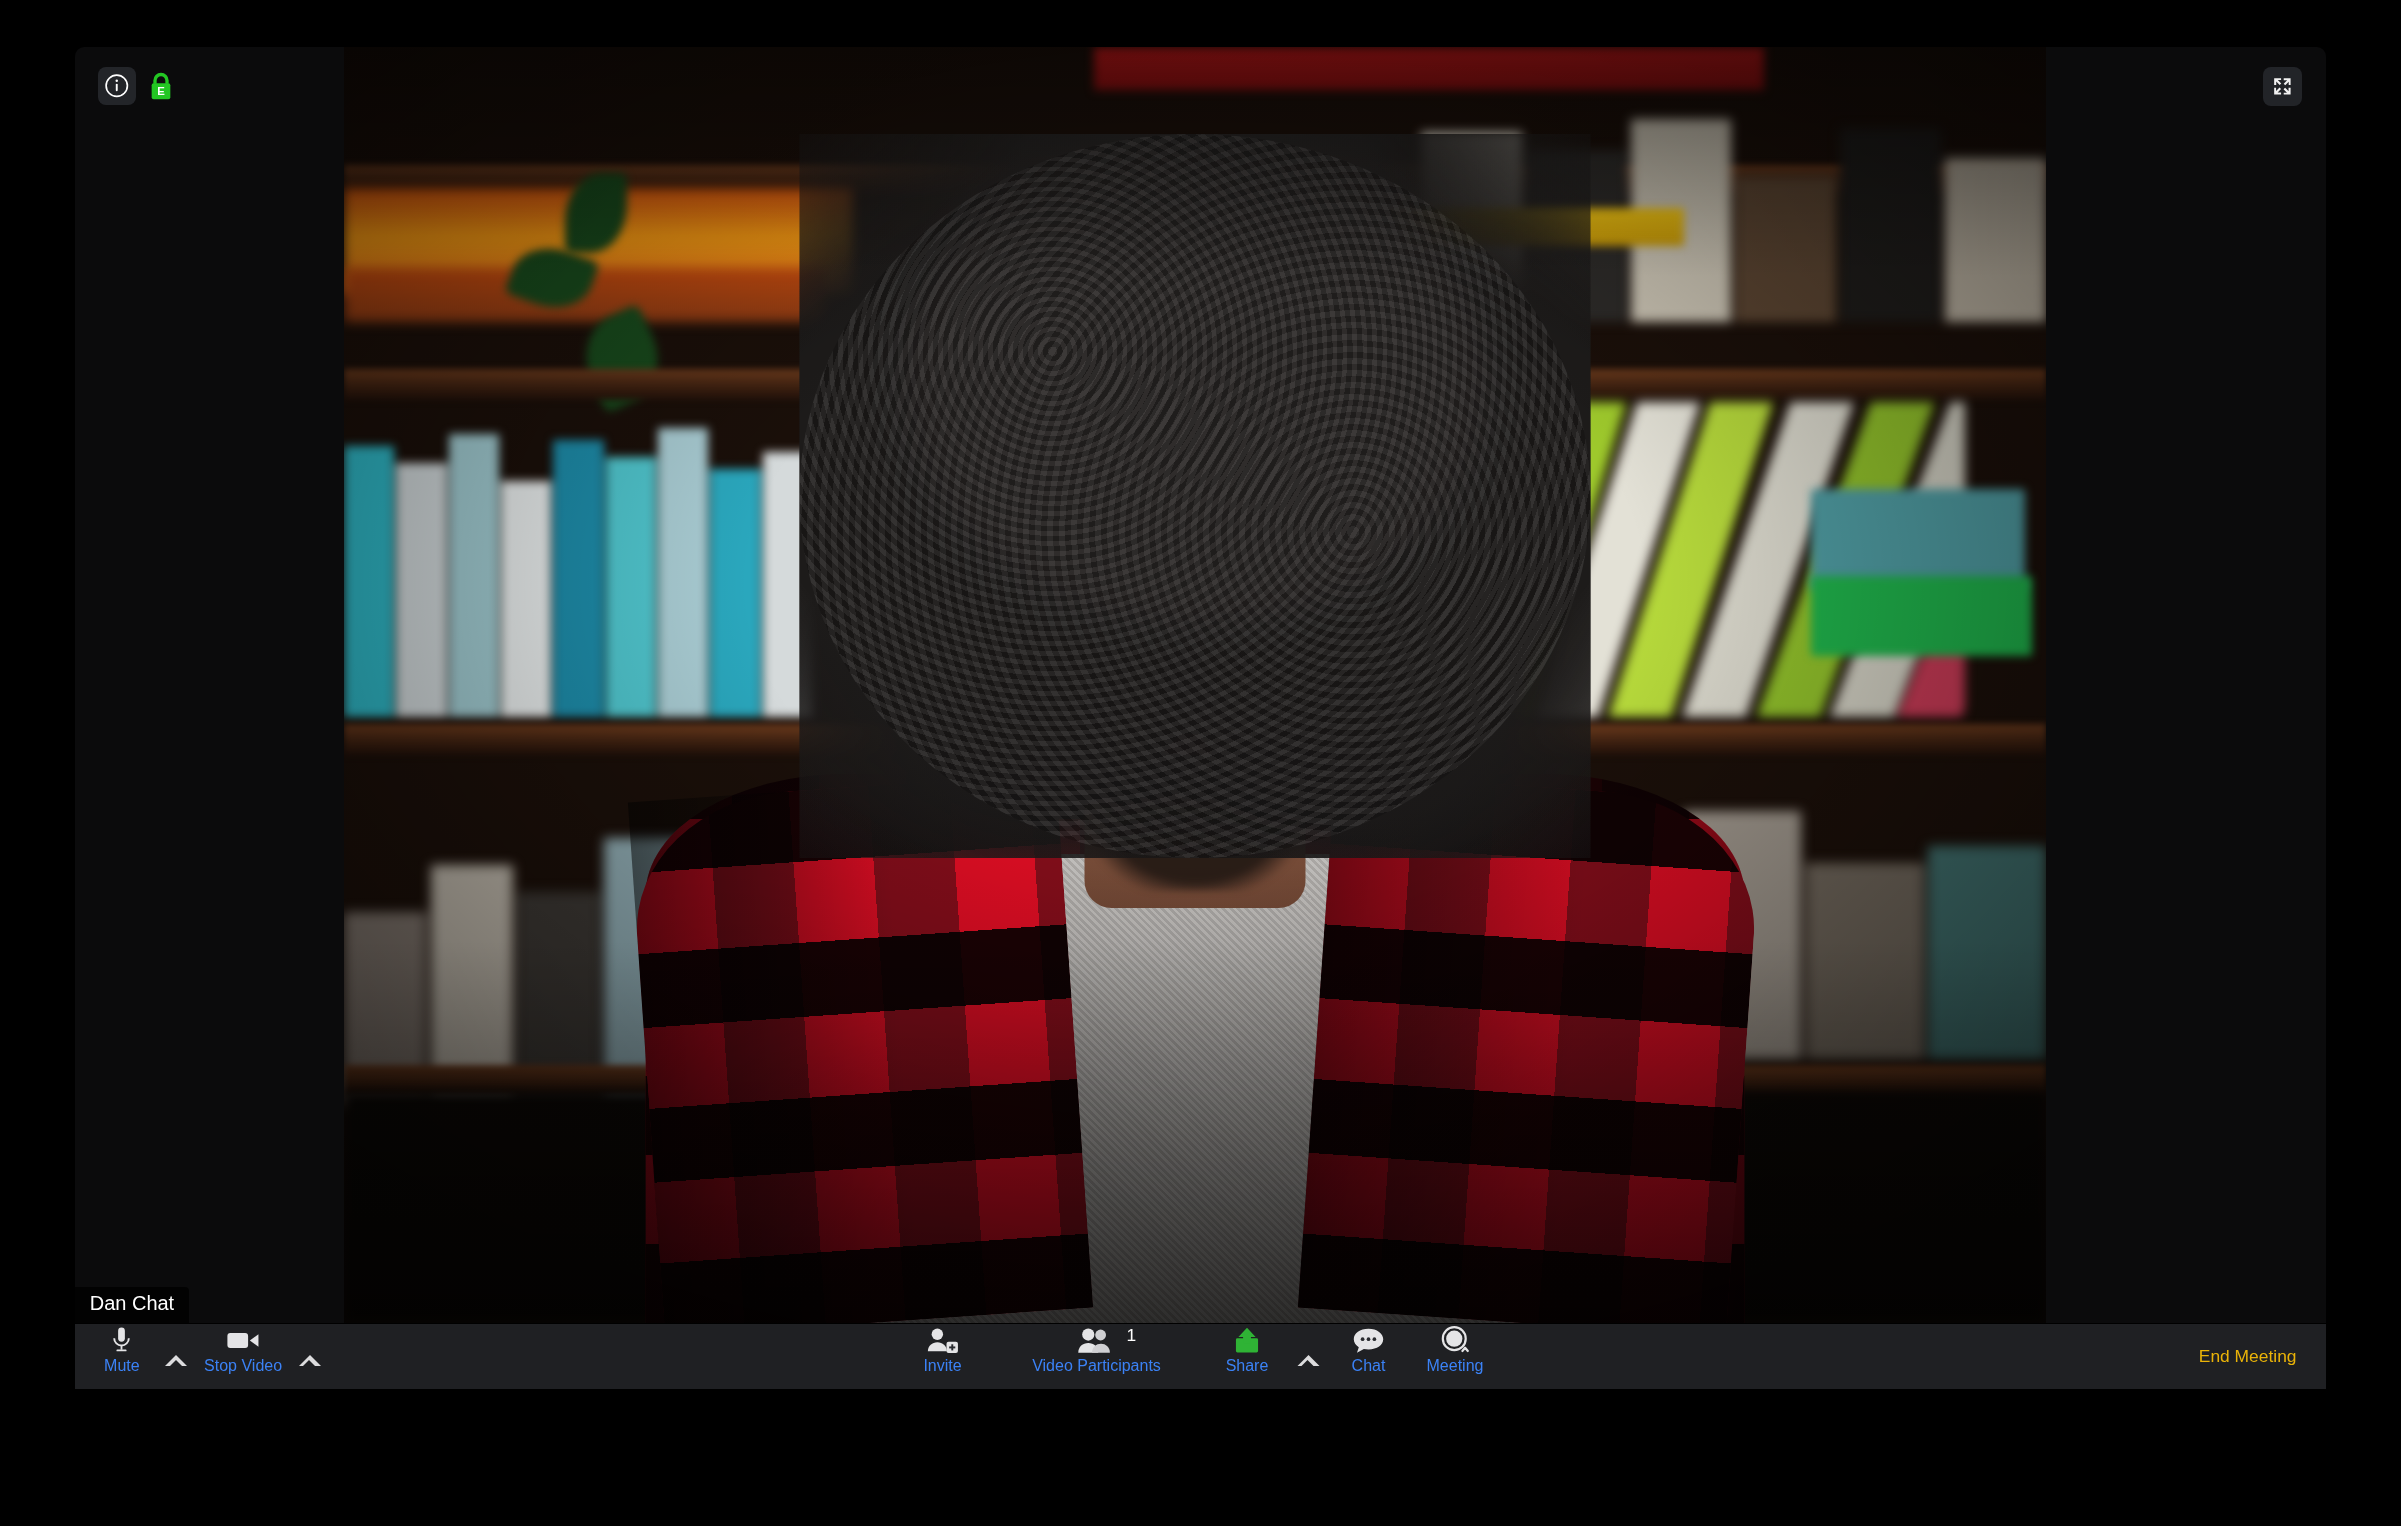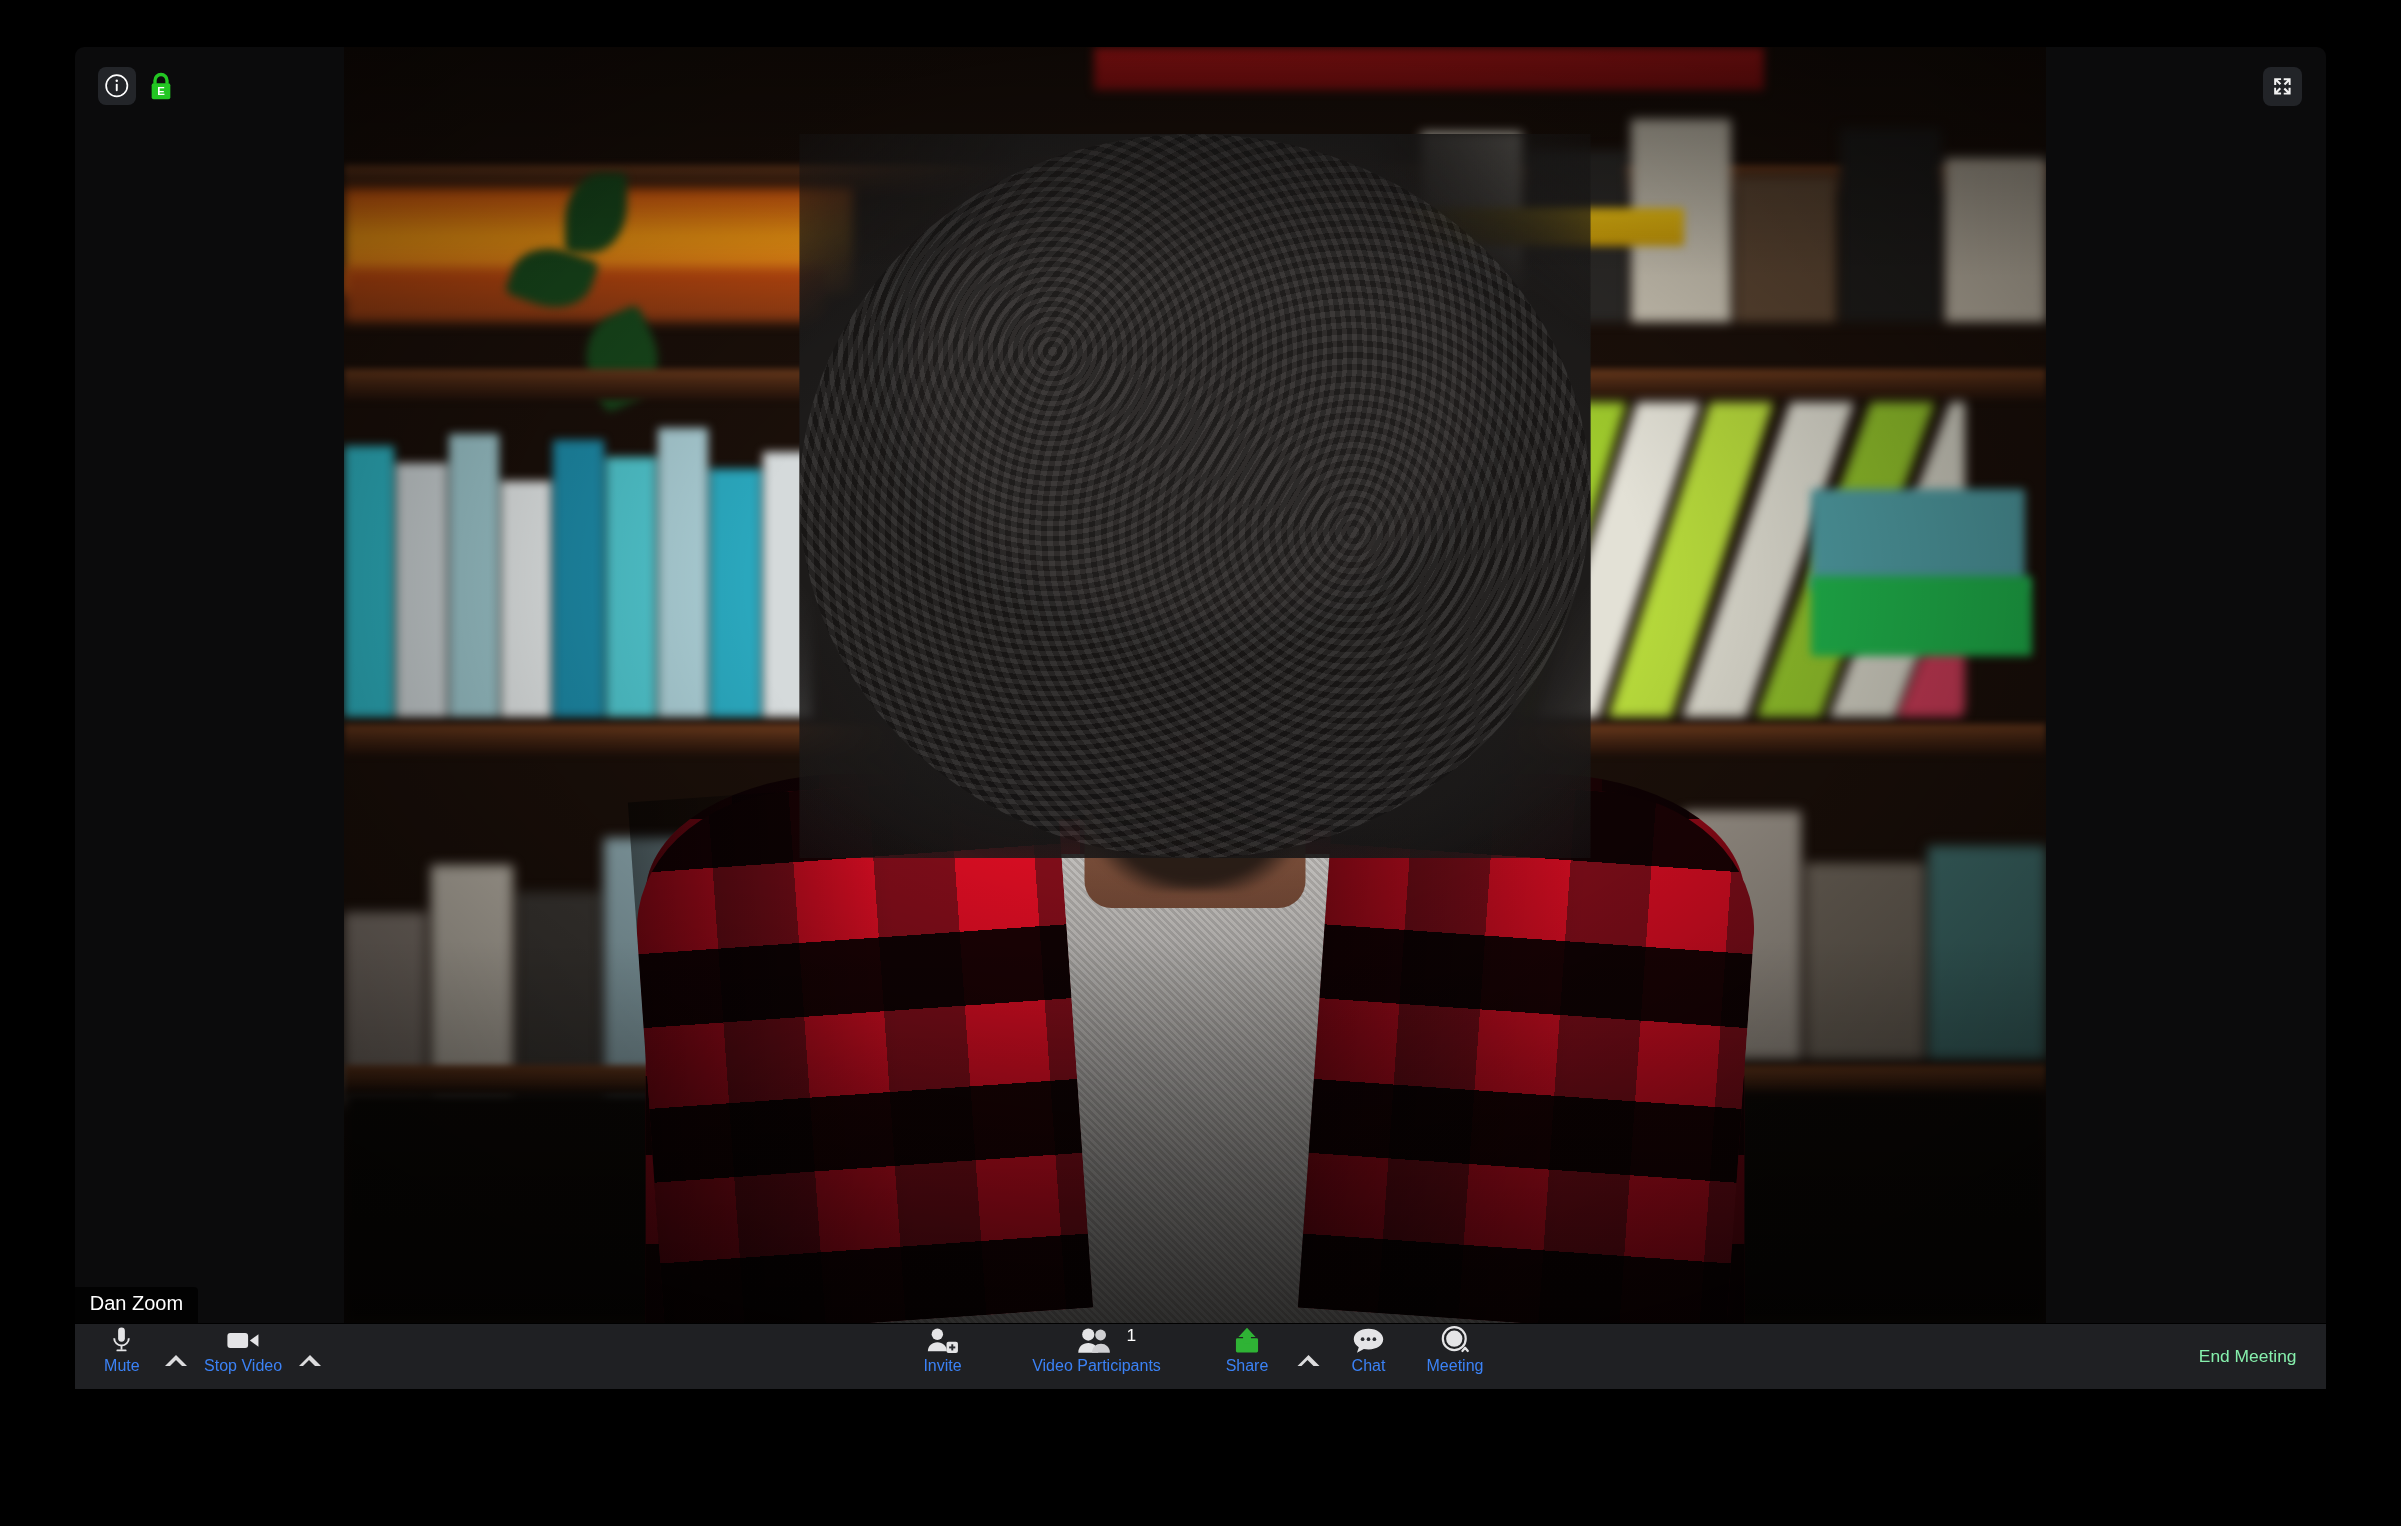--- a/index.html
+++ b/index.html
@@ -319,21 +319,21 @@
   }
   .caret-up::after{
     content:""; position:absolute;
     left:-6.7px; top:5.4px;
     width:0;height:0;
     border-left:6.7px solid transparent;
     border-right:6.7px solid transparent;
     border-bottom:6.7px solid #1f2023;
   }
   #end-meeting{
-    color:#86efac; font-size:17.4px; white-space:nowrap;
+    color:#eab308; font-size:17.4px; white-space:nowrap;
   }
   .badge-count{
     position:absolute; left:50px; top:1.3px;
     color:#fff; font-size:17.4px;
   }
 </style>
 </head>
 <body>
 
 <div id="app-window">
@@ -486,21 +486,21 @@
       <svg width="23" height="23" viewBox="0 0 24 24">
         <g fill="#f2f2f2">
           <path d="M3 3 h8 v2.2 H7.2 l4 4 -1.8 1.8 -4-4 V11 H3 Z" transform="translate(.6,.6) scale(.9)"></path>
           <path d="M21 3 v8 h-2.2 V7.2 l-4 4 -1.8-1.8 4-4 H13 V3 Z" transform="translate(-.6,.6) scale(.9) translate(2.4,0)"></path>
           <path d="M3 21 v-8 h2.2 v3.8 l4-4 1.8 1.8 -4 4 H11 V21 Z" transform="translate(.6,-.6) scale(.9) translate(0,2.4)"></path>
           <path d="M21 21 h-8 v-2.2 h3.8 l-4-4 1.8-1.8 4 4 V13 H21 Z" transform="translate(-.6,-.6) scale(.9) translate(2.4,2.4)"></path>
         </g>
       </svg>
     </div>
 
-    <div id="name-tag">Dan Zoom</div>
+    <div id="name-tag">Dan Chat</div>
   </div>
 
   <div id="toolbar">
 
     <div id="tb-left">
 
       <div class="tb-item">
         <div class="tb-icon">
           <svg width="27" height="31" viewBox="0 0 24 26">
             <rect x="9" y="1.5" width="6" height="12.5" rx="3" fill="#e4e4e6"></rect>

